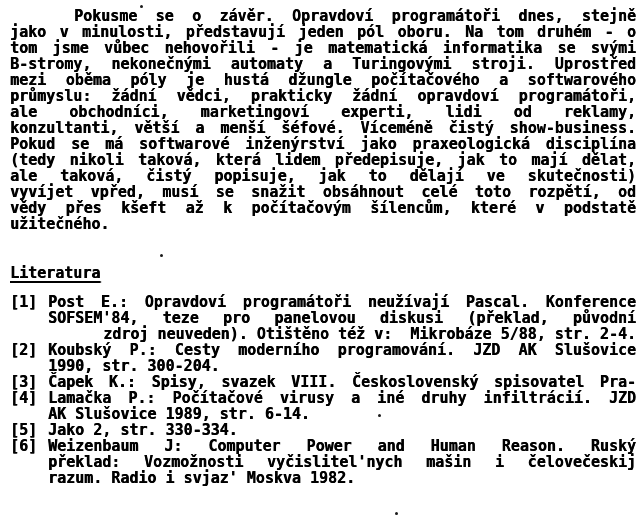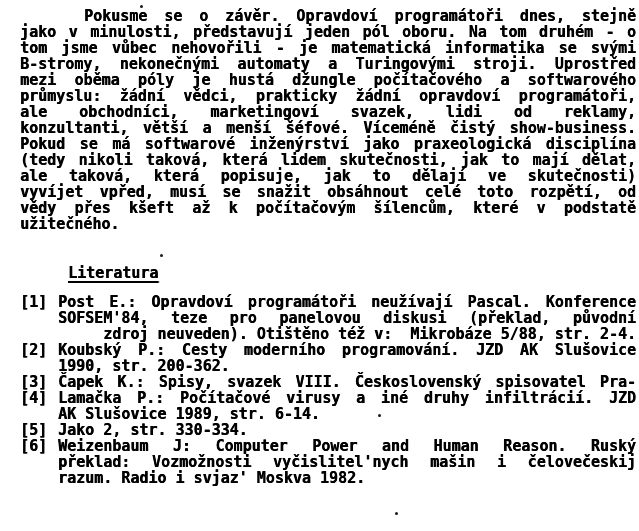--- a/index.html
+++ b/index.html
@@ -8,50 +8,50 @@
     background: #ffffff;
     font-family: "DejaVu Sans Mono", "Liberation Mono", monospace;
     font-weight: bold;
     color: #000000;
     font-size: 15px;
     line-height: 16px;
     position: relative;
     overflow: hidden;
     -webkit-font-smoothing: none;
   }
-  .page { padding: 8px 3px 0 20px; text-shadow: 0.4px 0 0 #000; }
+  .page { padding: 8px 3px 0 10px; text-shadow: 0.4px 0 0 #000; }
   .ln { min-height: 16px; white-space: normal; }
   .j { text-align: justify; text-align-last: justify; }
   .s { white-space: pre-wrap; text-align: right; }
   .indent { padding-left: 64px; }
-  .heading { margin-top: 33px; margin-left: 48px; }
+  .heading { margin-top: 33px; }
   .u { text-decoration: underline; text-underline-offset: 3px; text-decoration-thickness: 1.5px; }
   .refs { margin-top: 13px; }
   .ref { display: flex; align-items: flex-start; }
   .mk { flex: 0 0 38px; width: 38px; }
   .rt { flex: 1; min-width: 0; }
   .speck { position: absolute; width: 3px; height: 3px; background: #1a1a1a; border-radius: 50%; }
 </style>
 </head>
 <body>
 
 <div class="page">
 
   <div class="para">
     <div class="ln j indent">Pokusme se o závěr. Opravdoví programátoři dnes, stejně</div>
     <div class="ln j">jako v minulosti, představují jeden pól oboru. Na tom druhém - o</div>
     <div class="ln j">tom jsme vůbec nehovořili - je matematická informatika se svými</div>
     <div class="ln j">B-stromy, nekonečnými automaty a Turingovými stroji. Uprostřed</div>
     <div class="ln j">mezi oběma póly je hustá džungle počítačového a softwarového</div>
     <div class="ln j">průmyslu: žádní vědci, prakticky žádní opravdoví programátoři,</div>
-    <div class="ln j">ale obchodníci, marketingoví svazek, lidi od reklamy,</div>
+    <div class="ln j">ale obchodníci, marketingoví experti, lidi od reklamy,</div>
     <div class="ln j">konzultanti, větší a menší šéfové. Víceméně čistý show-business.</div>
     <div class="ln j">Pokud se má softwarové inženýrství jako praxeologická disciplína</div>
-    <div class="ln j">(tedy nikoli taková, která lidem skutečnosti, jak to mají dělat,</div>
-    <div class="ln j">ale taková, která popisuje, jak to dělají ve skutečnosti)</div>
+    <div class="ln j">(tedy nikoli taková, která lidem předepisuje, jak to mají dělat,</div>
+    <div class="ln j">ale taková, čistý popisuje, jak to dělají ve skutečnosti)</div>
     <div class="ln j">vyvíjet vpřed, musí se snažit obsáhnout celé toto rozpětí, od</div>
     <div class="ln j">vědy přes kšeft až k počítačovým šílencům, které v podstatě</div>
     <div class="ln">užitečného.</div>
   </div>
 
   <div class="ln heading"><span class="u">Literatura</span></div>
 
   <div class="refs">
 
     <div class="ref">
@@ -60,21 +60,21 @@
         <div class="ln j">Post E.: Opravdoví programátoři neužívají Pascal. Konference</div>
         <div class="ln j">SOFSEM'84, teze pro panelovou diskusi (překlad, původní</div>
         <div class="ln s">zdroj neuveden). Otištěno též v:  Mikrobáze 5/88, str. 2-4.</div>
       </div>
     </div>
 
     <div class="ref">
       <span class="mk">[2]</span>
       <div class="rt">
         <div class="ln j">Koubský P.: Cesty moderního programování. JZD AK Slušovice</div>
-        <div class="ln">1990, str. 200-362.</div>
+        <div class="ln">1990, str. 300-204.</div>
       </div>
     </div>
 
     <div class="ref">
       <span class="mk">[3]</span>
       <div class="rt">
         <div class="ln j">Čapek K.: Spisy, svazek VIII. Československý spisovatel Pra-</div>
       </div>
     </div>
 

